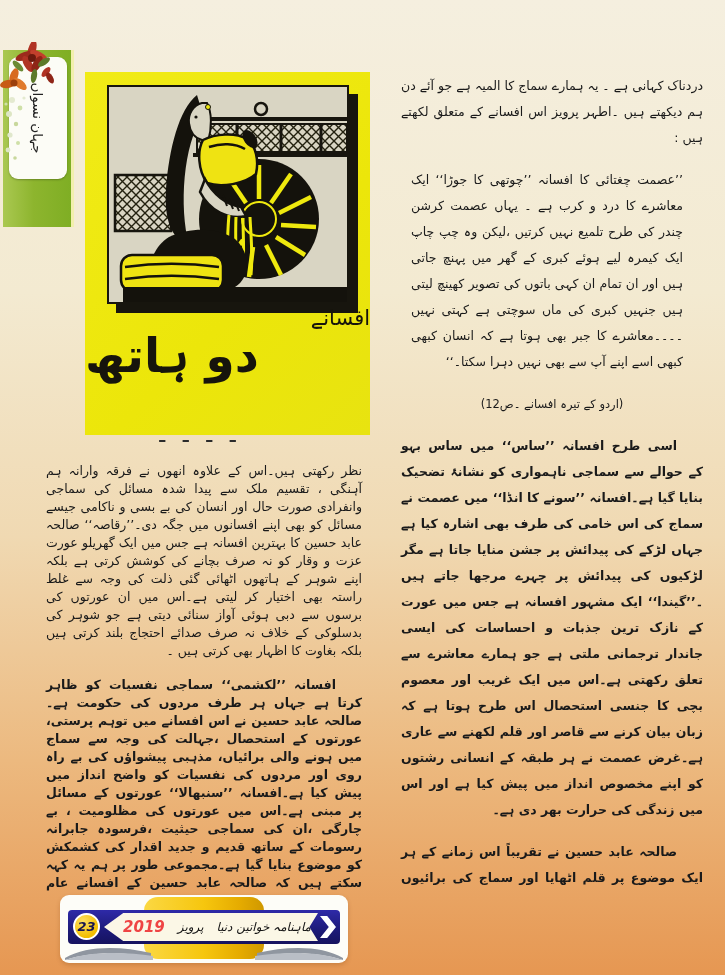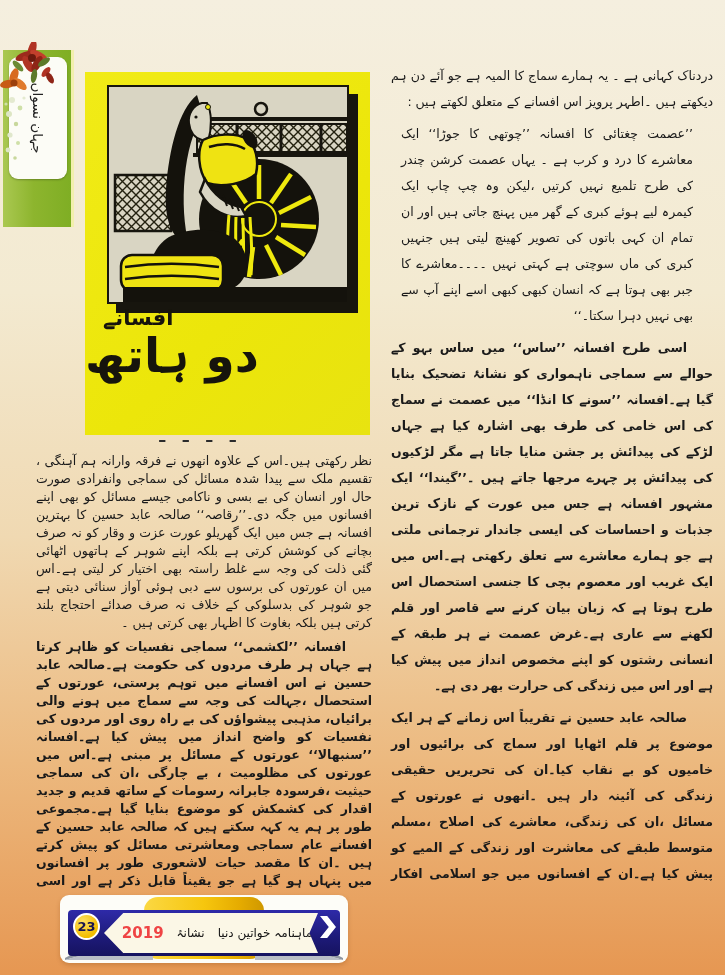--- a/index.html
+++ b/index.html
@@ -17,47 +17,47 @@
   .masthead-label{position:absolute;top:50%;left:50%;
     transform:translate(-50%,-50%) rotate(90deg);
     white-space:nowrap;font-size:13.5px;color:#222;letter-spacing:1px;}
   .flowers{position:absolute;left:-3px;top:-8px;width:62px;height:126px;}
   
   .book-cover{position:absolute;left:85px;top:72px;width:285px;height:363px;
     background:linear-gradient(135deg,#f1eb17 0%,#ece60a 60%,#e8e310 100%);}
   .illustration{position:absolute;left:22px;top:13px;width:238px;height:215px;
     border:2px solid #17150e;box-shadow:9px 9px 0 0 #17150e;background:#d9d5c3;}
   .illustration svg{display:block;width:100%;height:100%;}
-  .cover-genre{position:absolute;top:234px;left:0;width:100%;text-align:left;
-    font-size:21px;font-weight:bold;color:#16140c;padding-left:18px;}
+  .cover-genre{position:absolute;top:234px;left:0;width:100%;text-align:right;
+    font-size:21px;font-weight:normal;color:#16140c;}
   .cover-title{position:absolute;top:258px;left:0;width:100%;text-align:left;
     font-size:47px;line-height:52px;font-weight:bold;color:#16140c;}
   .cover-author{position:absolute;top:312px;left:0;width:100%;text-align:center;
     font-size:20px;font-weight:bold;color:#16140c;}
   .divider{position:absolute;left:138px;top:430px;width:124px;text-align:center;
     font-size:16px;font-weight:bold;color:#2b2b2b;letter-spacing:5px;}
   
   .col{position:absolute;overflow:hidden;text-align:justify;color:#1a1a1a;}
-  .col p{margin:6px;}
+  .col p{margin:16px;}
   .right-col{left:385px;top:57px;width:334px;height:836px;font-size:12.5px;line-height:26px;}
   .left-col{left:30px;top:446px;width:348px;height:446px;font-size:12.5px;line-height:18px;}
   .indent{text-indent:26px;font-weight:bold;}
   .quote{padding:0 20px 0 10px;}
   .citation{text-align:center;font-size:11.5px;}
   
   .footer{position:absolute;left:60px;top:895px;width:288px;height:68px;}
   .banner-bg{position:absolute;inset:0;background:#fdfdf8;border-radius:9px;
     box-shadow:0 2px 4px rgba(120,60,10,.25);}
   .cylinder{position:absolute;left:84px;top:2px;width:120px;height:62px;border-radius:14px;
     background:linear-gradient(90deg,#fbd843 0%,#f6c60e 50%,#e5ab00 80%,#cf9800 100%);}
   .swoosh{position:absolute;bottom:3px;width:88px;height:17px;}
   .swoosh.l{left:5px;}
   .swoosh.r{right:5px;transform:scaleX(-1);}
-  .ribbon{position:absolute;left:8px;top:15px;width:272px;height:46px;border-radius:4px;
-    background:linear-gradient(180deg,#2e2aa8 0%,#1d1a78 60%,#16135f 100%);}
+  .ribbon{position:absolute;left:8px;top:15px;width:272px;height:34px;border-radius:4px;
+    background:linear-gradient(180deg,#2e2aa8 0%,#1d1a78 60%,#16135f 100%);font-style:italic;}
   .badge{position:absolute;left:5px;top:3px;width:27px;height:27px;border-radius:50%;
     background:radial-gradient(circle at 35% 30%,#ffe063,#f2bd00 70%);
     border:2px solid #fff;box-sizing:border-box;
     color:#17144f;font-weight:bold;font-size:13px;
     display:flex;align-items:center;justify-content:center;}
   .ribbon-panel{position:absolute;left:36px;top:3px;right:22px;bottom:3px;background:#fbf7e6;
     clip-path:polygon(0 50%,9% 0,100% 0,96% 50%,100% 100%,9% 100%);
     display:flex;align-items:center;justify-content:center;gap:13px;
     padding:0 8px 0 20px;}
   .ribbon-panel .u{font-size:12px;color:#141414;white-space:nowrap;}
@@ -179,20 +179,21 @@
     </div>
     <div class="cover-genre">افسانے</div>
     <div class="cover-title">دو ہاتھ</div>
   </div>
 
   <div class="divider">– – – –</div>
 
   <div class="col right-col" dir="rtl">
     <p>دردناک کہانی ہے ۔ یہ ہمارے سماج کا المیہ ہے جو آئے دن ہم دیکھتے ہیں ۔اطہر پرویز اس افسانے کے متعلق لکھتے ہیں :</p>
     <p class="quote">’’عصمت چغتائی کا افسانہ ’’چوتھی کا جوڑا‘‘ ایک معاشرے کا درد و کرب ہے ۔ یہاں عصمت کرشن چندر کی طرح تلمیع نہیں کرتیں ،لیکن وہ چپ چاپ ایک کیمرہ لیے ہوئے کبری کے گھر میں پہنچ جاتی ہیں اور ان تمام ان کہی باتوں کی تصویر کھینچ لیتی ہیں جنہیں کبری کی ماں سوچتی ہے کہتی نہیں ۔۔۔۔معاشرے کا جبر بھی ہوتا ہے کہ انسان کبھی کبھی اسے اپنے آپ سے بھی نہیں دہرا سکتا۔‘‘</p>
+    <p class="citation">(اردو کے تیرہ افسانے ۔ص12)</p>
     <p class="indent">اسی طرح افسانہ ’’ساس‘‘ میں ساس بہو کے حوالے سے سماجی ناہمواری کو نشانۂ تضحیک بنایا گیا ہے۔افسانہ ’’سونے کا انڈا‘‘ میں عصمت نے سماج کی اس خامی کی طرف بھی اشارہ کیا ہے جہاں لڑکے کی پیدائش پر جشن منایا جاتا ہے مگر لڑکیوں کی پیدائش پر چہرے مرجھا جاتے ہیں ۔’’گیندا‘‘ ایک مشہور افسانہ ہے جس میں عورت کے نازک ترین جذبات و احساسات کی ایسی جاندار ترجمانی ملتی ہے جو ہمارے معاشرے سے تعلق رکھتی ہے۔اس میں ایک غریب اور معصوم بچی کا جنسی استحصال اس طرح ہوتا ہے کہ زبان بیان کرنے سے قاصر اور قلم لکھنے سے عاری ہے۔غرض عصمت نے ہر طبقہ کے انسانی رشتوں کو اپنے مخصوص انداز میں پیش کیا ہے اور اس میں زندگی کی حرارت بھر دی ہے۔</p>
     <p class="indent">صالحہ عابد حسین نے تقریباً اس زمانے کے ہر ایک موضوع پر قلم اٹھایا اور سماج کی برائیوں اور خامیوں کو بے نقاب کیا۔ان کی تحریریں حقیقی زندگی کی آئینہ دار ہیں ۔انھوں نے عورتوں کے مسائل ،ان کی زندگی، معاشرے کی اصلاح ،مسلم متوسط طبقے کی معاشرت اور زندگی کے المیے کو پیش کیا ہے۔ان کے افسانوں میں جو اسلامی افکار ،مشترکہ تہذیبی اقدار، سماجی بصیرت اور ذاتی تجربوں کی عکاسی ملتی ہے وہ اس بات کی ضامن ہے کہ صالحہ عابد حسین کی تخلیقات کے پیچھے ایک فلسفۂ حیات پنہاں ہے۔</p>
     <p class="indent">صالحہ عابد حسین نے ہندوستان کی مٹتی ہوئی تہذیب ،بدلتی ہوئی قدروں اور نسلوں کے فرق کو دل سے محسوس کیا ہے لہٰذا اس پُر آشوب ماحول میں ایک حساس دل کا بے چین ہونا لازمی ہے۔انھوں نے اس بے چینی کو قلم کے ذریعہ دور کیا اور سماج سے منسلک بہت سے مسائل کو افسانوں کا موضوع بنایا۔وہ اپنی کہانیوں میں تہذیب کی عکاسی کے علاوہ طبقۂ نسواں کی آزادی اور اس سے جڑے دوسرے مسائل کے بارے میں بہترین نقطۂ</p>
   </div>
 
   <div class="col left-col" dir="rtl">
     <p>نظر رکھتی ہیں۔اس کے علاوہ انھوں نے فرقہ وارانہ ہم آہنگی ، تقسیم ملک سے پیدا شدہ مسائل کی سماجی وانفرادی صورت حال اور انسان کی بے بسی و ناکامی جیسے مسائل کو بھی اپنے افسانوں میں جگہ دی۔’’رقاصہ‘‘ صالحہ عابد حسین کا بہترین افسانہ ہے جس میں ایک گھریلو عورت عزت و وقار کو نہ صرف بچانے کی کوشش کرتی ہے بلکہ اپنے شوہر کے ہاتھوں اٹھائی گئی ذلت کی وجہ سے غلط راستہ بھی اختیار کر لیتی ہے۔اس میں ان عورتوں کی برسوں سے دبی ہوئی آواز سنائی دیتی ہے جو شوہر کی بدسلوکی کے خلاف نہ صرف صدائے احتجاج بلند کرتی ہیں بلکہ بغاوت کا اظہار بھی کرتی ہیں ۔</p>
     <p class="indent">افسانہ ’’لکشمی‘‘ سماجی نفسیات کو ظاہر کرتا ہے جہاں ہر طرف مردوں کی حکومت ہے۔صالحہ عابد حسین نے اس افسانے میں توہم پرستی، عورتوں کے استحصال ،جہالت کی وجہ سے سماج میں ہونے والی برائیاں، مذہبی پیشواؤں کی بے راہ روی اور مردوں کی نفسیات کو واضح انداز میں پیش کیا ہے۔افسانہ ’’سنبھالا‘‘ عورتوں کے مسائل پر مبنی ہے۔اس میں عورتوں کی مظلومیت ، بے چارگی ،ان کی سماجی حیثیت ،فرسودہ جابرانہ رسومات کے ساتھ قدیم و جدید اقدار کی کشمکش کو موضوع بنایا گیا ہے۔مجموعی طور پر ہم یہ کہہ سکتے ہیں کہ صالحہ عابد حسین کے افسانے عام سماجی ومعاشرتی مسائل کو پیش کرتے ہیں ۔ان کا مقصد حیات لاشعوری طور پر افسانوں میں پنہاں ہو گیا ہے جو یقیناً قابل ذکر ہے اور اسی وجہ سے ان کو افسانے کی تاریخ میں</p>
   </div>
 
@@ -204,20 +205,20 @@
       <path d="M0,17 C26,8 60,9 88,13 L88,17 Z" fill="#b9bec6"></path>
     </svg>
     <svg class="swoosh r" viewBox="0 0 88 17">
       <path d="M0,15 C22,2 56,3 86,10 L86,14 C55,8 24,9 0,17 Z" fill="#8f96a0"></path>
       <path d="M0,17 C26,8 60,9 88,13 L88,17 Z" fill="#b9bec6"></path>
     </svg>
     <div class="ribbon">
       <div class="badge">23</div>
       <div class="ribbon-panel" dir="rtl">
         <span class="u">ماہنامہ خواتین دنیا</span>
-        <span class="u">نشانۂ</span>
+        <span class="u">پرویز</span>
         <span class="year">2019</span>
       </div>
       <div class="right-chevron"></div>
     </div>
   </div>
 
 </div>
 
 </body></html>

